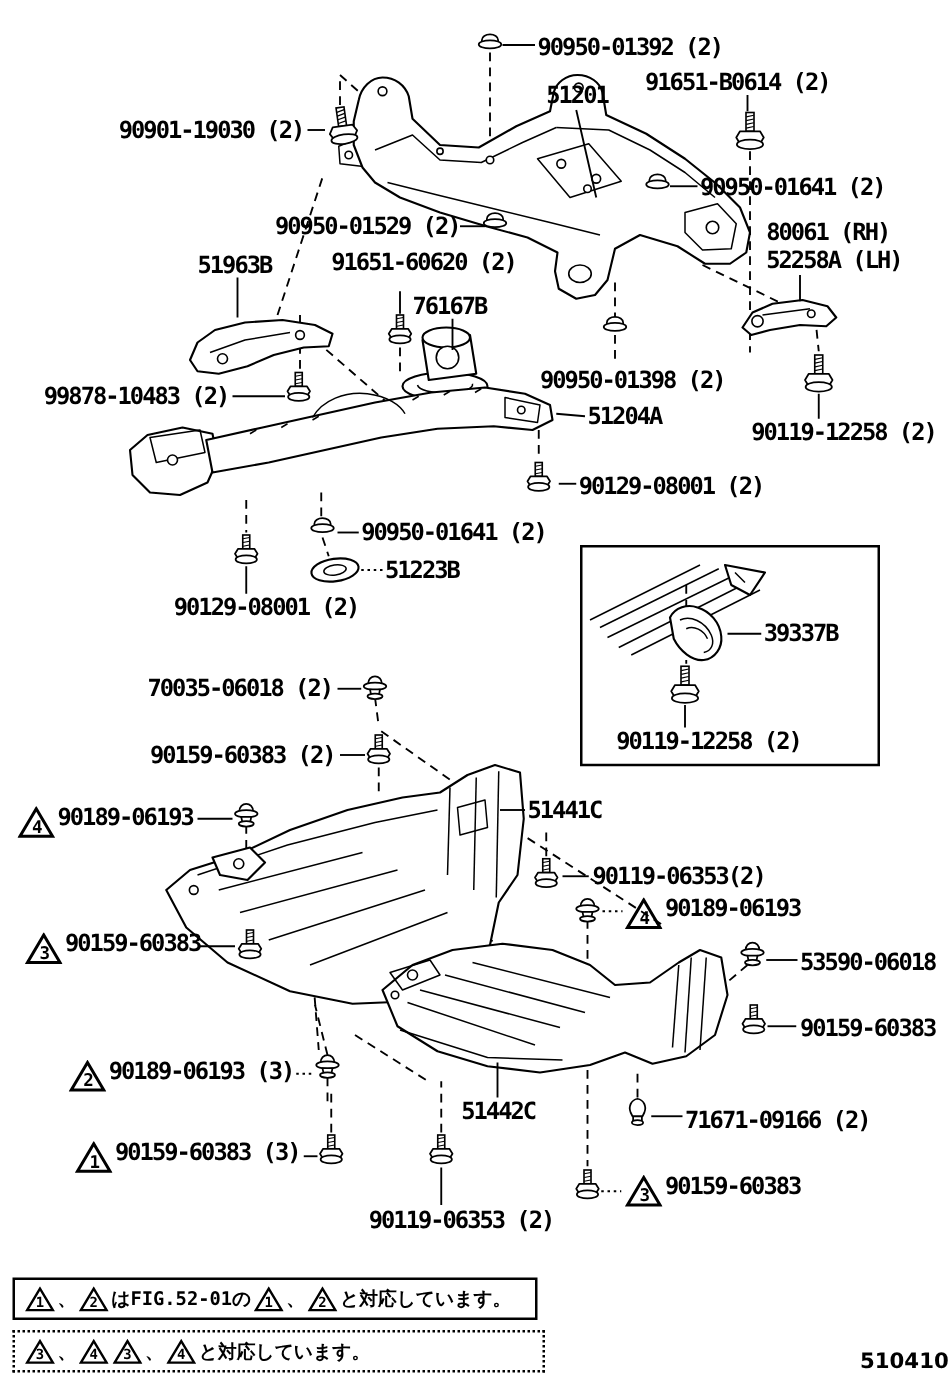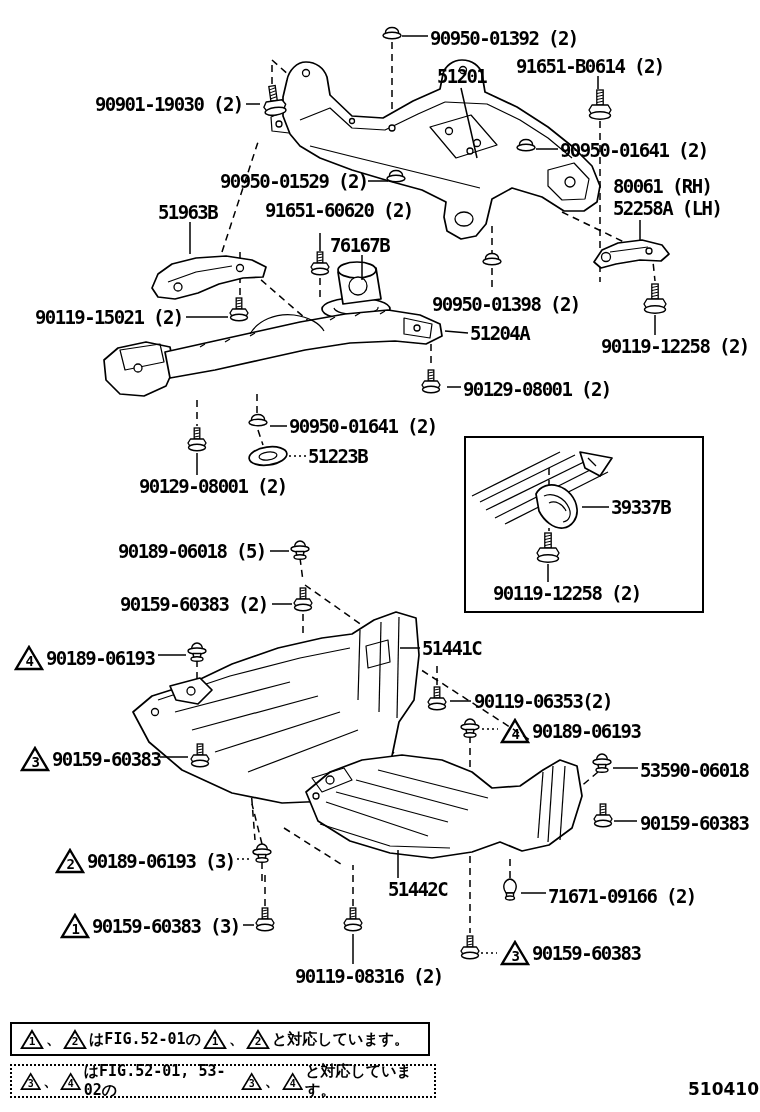--- a/index.html
+++ b/index.html
@@ -1,19 +1,19 @@
 <!DOCTYPE html>
 <html><head>
 <meta charset="utf-8">
 <style>
   html,body{margin:0;padding:0;background:#fff;}
   .stage{position:relative;width:760px;height:1112px;background:#fff;overflow:hidden;
          font-family:"DejaVu Sans Mono", monospace;}
   svg.scene{position:absolute;left:0;top:0;}
-  .lbl{position:absolute;display:flex;align-items:center;white-space:nowrap;
+  .lbl{position:absolute;display:flex;white-space:nowrap;
        font:bold 19px "DejaVu Sans Mono", monospace;letter-spacing:-1.6px;color:#000;line-height:1;}
   .lbl .tri{margin-right:2px;flex:0 0 auto;}
   .legendbox{position:absolute;display:flex;align-items:center;gap:1px;padding:0 7px;
        border:2px solid #000;background:#fff;height:34px;box-sizing:border-box;
        font:bold 15px "DejaVu Sans Mono", monospace;color:#000;}
   .legendbox.dotted{border-style:dotted;}
   .legendbox .tri{margin:0 1px;}
   .figcode{position:absolute;font:bold 17px "DejaVu Sans", sans-serif;color:#000;}
   .part{fill:#fff;stroke:#000;stroke-width:1.7;stroke-linejoin:round;}
   .det{fill:none;stroke:#000;stroke-width:1.2;stroke-linejoin:round;}
@@ -310,21 +310,21 @@
 <div class="lbl" style="left:265px;top:201px">
       <span>91651-60620 (2)</span>
     </div>
 <div class="lbl" style="left:330px;top:236px">
       <span>76167B</span>
     </div>
 <div class="lbl" style="left:432px;top:295px">
       <span>90950-01398 (2)</span>
     </div>
 <div class="lbl" style="left:35px;top:308px">
-      <span>90119-15021 (2)</span>
+      <span>99878-10483 (2)</span>
     </div>
 <div class="lbl" style="left:470px;top:324px">
       <span>51204A</span>
     </div>
 <div class="lbl" style="left:601px;top:337px">
       <span>90119-12258 (2)</span>
     </div>
 <div class="lbl" style="left:463px;top:380px">
       <span>90129-08001 (2)</span>
     </div>
@@ -337,21 +337,21 @@
 <div class="lbl" style="left:139px;top:477px">
       <span>90129-08001 (2)</span>
     </div>
 <div class="lbl" style="left:611px;top:498px">
       <span>39337B</span>
     </div>
 <div class="lbl" style="left:493px;top:584px">
       <span>90119-12258 (2)</span>
     </div>
 <div class="lbl" style="left:118px;top:542px">
-      <span>90189-06018 (5)</span>
+      <span>70035-06018 (2)</span>
     </div>
 <div class="lbl" style="left:120px;top:595px">
       <span>90159-60383 (2)</span>
     </div>
 <div class="lbl" style="left:14px;top:645px">
   <svg class="tri" width="30" height="26" viewBox="0 0 30 26">
         <path d="M15,2 L28,24 L2,24 Z" fill="none" stroke="#000" stroke-width="2.4"></path>
         <text x="15" y="21" text-anchor="middle" font-size="14" font-weight="bold" fill="#000">4</text>
       </svg>
   <span>90189-06193</span>
@@ -382,42 +382,42 @@
 <div class="lbl" style="left:640px;top:814px">
       <span>90159-60383</span>
     </div>
 <div class="lbl" style="left:55px;top:848px">
   <svg class="tri" width="30" height="26" viewBox="0 0 30 26">
         <path d="M15,2 L28,24 L2,24 Z" fill="none" stroke="#000" stroke-width="2.4"></path>
         <text x="15" y="21" text-anchor="middle" font-size="14" font-weight="bold" fill="#000">2</text>
       </svg>
   <span>90189-06193 (3)</span>
     </div>
-<div class="lbl" style="left:388px;top:880px">
+<div class="lbl" style="left:369px;top:880px">
       <span>51442C</span>
     </div>
 <div class="lbl" style="left:548px;top:887px">
       <span>71671-09166 (2)</span>
     </div>
 <div class="lbl" style="left:60px;top:913px">
   <svg class="tri" width="30" height="26" viewBox="0 0 30 26">
         <path d="M15,2 L28,24 L2,24 Z" fill="none" stroke="#000" stroke-width="2.4"></path>
         <text x="15" y="21" text-anchor="middle" font-size="14" font-weight="bold" fill="#000">1</text>
       </svg>
   <span>90159-60383 (3)</span>
     </div>
 <div class="lbl" style="left:500px;top:940px">
   <svg class="tri" width="30" height="26" viewBox="0 0 30 26">
         <path d="M15,2 L28,24 L2,24 Z" fill="none" stroke="#000" stroke-width="2.4"></path>
         <text x="15" y="21" text-anchor="middle" font-size="14" font-weight="bold" fill="#000">3</text>
       </svg>
   <span>90159-60383</span>
     </div>
 <div class="lbl" style="left:295px;top:967px">
-      <span>90119-08316 (2)</span>
+      <span>90119-06353 (2)</span>
     </div>
 
 <div class="legendbox" style="left:10px;top:1022px;width:420px">
   <svg class="tri" width="24" height="21" viewBox="0 0 28 24">
         <path d="M14,2 L26,22 L2,22 Z" fill="none" stroke="#000" stroke-width="2.2"></path>
         <text x="14" y="19" text-anchor="middle" font-size="13" font-weight="bold" fill="#000">1</text>
       </svg>
   <span>、</span>
   <svg class="tri" width="24" height="21" viewBox="0 0 28 24">
         <path d="M14,2 L26,22 L2,22 Z" fill="none" stroke="#000" stroke-width="2.2"></path>
@@ -438,21 +438,20 @@
 <div class="legendbox dotted" style="left:10px;top:1064px;width:426px">
   <svg class="tri" width="24" height="21" viewBox="0 0 28 24">
         <path d="M14,2 L26,22 L2,22 Z" fill="none" stroke="#000" stroke-width="2.2"></path>
         <text x="14" y="19" text-anchor="middle" font-size="13" font-weight="bold" fill="#000">3</text>
       </svg>
   <span>、</span>
   <svg class="tri" width="24" height="21" viewBox="0 0 28 24">
         <path d="M14,2 L26,22 L2,22 Z" fill="none" stroke="#000" stroke-width="2.2"></path>
         <text x="14" y="19" text-anchor="middle" font-size="13" font-weight="bold" fill="#000">4</text>
       </svg>
-  <span>はFIG.52-01, 53-02の</span>
   <svg class="tri" width="24" height="21" viewBox="0 0 28 24">
         <path d="M14,2 L26,22 L2,22 Z" fill="none" stroke="#000" stroke-width="2.2"></path>
         <text x="14" y="19" text-anchor="middle" font-size="13" font-weight="bold" fill="#000">3</text>
       </svg>
   <span>、</span>
   <svg class="tri" width="24" height="21" viewBox="0 0 28 24">
         <path d="M14,2 L26,22 L2,22 Z" fill="none" stroke="#000" stroke-width="2.2"></path>
         <text x="14" y="19" text-anchor="middle" font-size="13" font-weight="bold" fill="#000">4</text>
       </svg>
   <span>と対応しています。</span>

